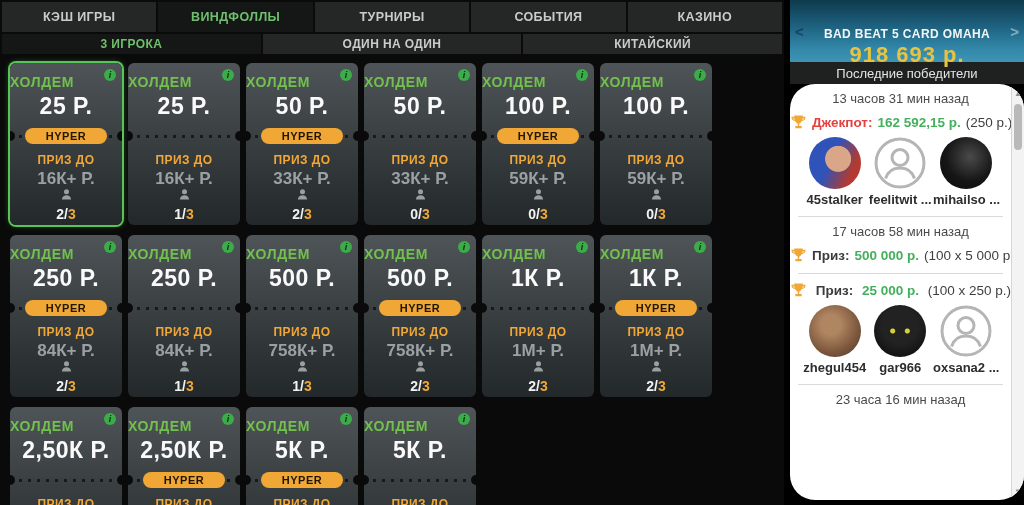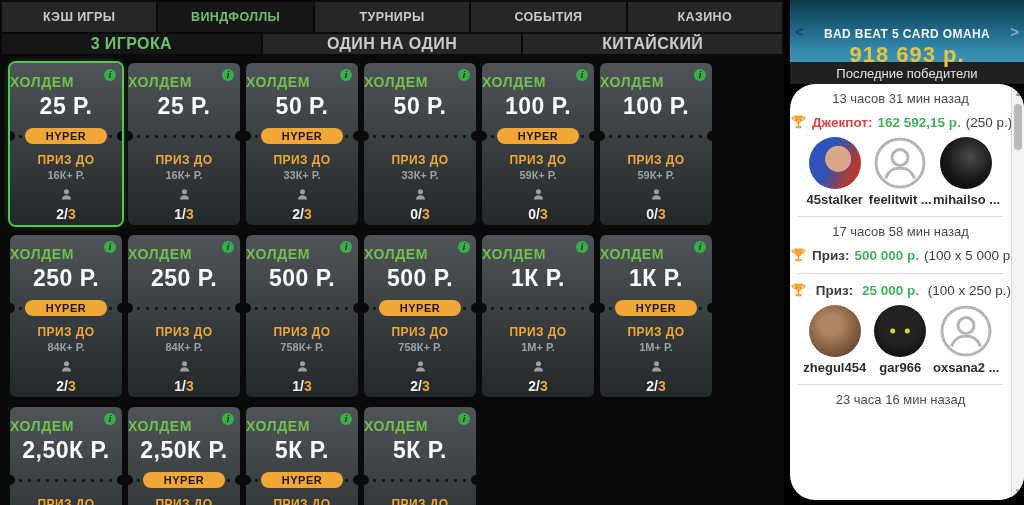--- a/index.html
+++ b/index.html
@@ -9,21 +9,21 @@
 
   
   .main { position:absolute; left:0; top:0; width:784px; height:505px; background:#0a0a0a; overflow:hidden; }
 
   .tabrow { display:flex; gap:2px; padding:0 2px; }
   .tabrow1 { margin-top:2px; height:30px; }
   .tabrow2 { margin-top:2px; height:20px; }
   .tab { flex:1; display:flex; align-items:center; justify-content:center;
          background:#242726; color:#c9ccca; font-weight:bold; font-size:12.5px;
          letter-spacing:.4px; cursor:pointer; white-space:nowrap; }
-  .tabrow2 .tab { font-size:16px; }
+  .tabrow2 .tab { font-size:12px; }
   .tab.active { background:#151716; color:#6fc06c; }
 
   
   .tiles { position:absolute; left:10px; top:63px; display:grid;
            grid-template-columns:repeat(6,112px); grid-auto-rows:162px; gap:10px 6px; }
   .tile { position:relative; width:112px; height:162px; border-radius:6px;
           background:linear-gradient(180deg,#4e5457 0%,#3d4245 40%,#2c3134 78%,#23282a 100%);
           overflow:hidden; cursor:pointer; }
   .tile.selected { box-shadow:0 0 0 2px #57c556, 0 0 7px rgba(87,197,86,.55); }
   .tile-game { margin-top:11px; text-align:left; color:#72c14e; font-weight:bold;
@@ -38,21 +38,21 @@
   .perforation { position:absolute; left:0; right:0; top:8px; height:3px;
                  background:repeating-linear-gradient(90deg,#171a1b 0 3px,transparent 3px 9px); }
   .notch { position:absolute; top:4px; width:10px; height:10px; border-radius:50%; background:#0a0a0a; }
   .notch.l { left:-5px; } .notch.r { right:-5px; }
   .hyper-badge { position:relative; z-index:2; background:#f0a736; color:#201605;
                  font-weight:bold; font-size:11px; letter-spacing:.5px;
                  border-radius:10px; padding:2px 0; width:82px; text-align:center; }
   .tile-prizelabel { margin-top:8px; text-align:center; color:#f0a736; font-weight:bold;
                      font-size:12px; letter-spacing:.4px; }
   .tile-prize { margin-top:2px; text-align:center; color:#9aa1a4; font-weight:bold;
-                font-size:11px; white-space:nowrap; }
+                font-size:17px; white-space:nowrap; }
   .tile-footer { position:absolute; bottom:2px; left:0; right:0;
                  display:flex; align-items:center; justify-content:center; gap:4px;flex-direction:column; }
   .person-icon { width:13px; height:13px; }
   .cnt-now { color:#f2f2f2; font-weight:bold; font-size:14px; }
   .cnt-max { color:#f0a736; font-weight:bold; font-size:14px; }
 
   
   .sidebar { position:absolute; left:784px; top:0; width:240px; height:505px; background:#000;
              padding-left:6px; }
   .banner { position:relative; height:62px; text-align:center; color:#fff; cursor:pointer;

